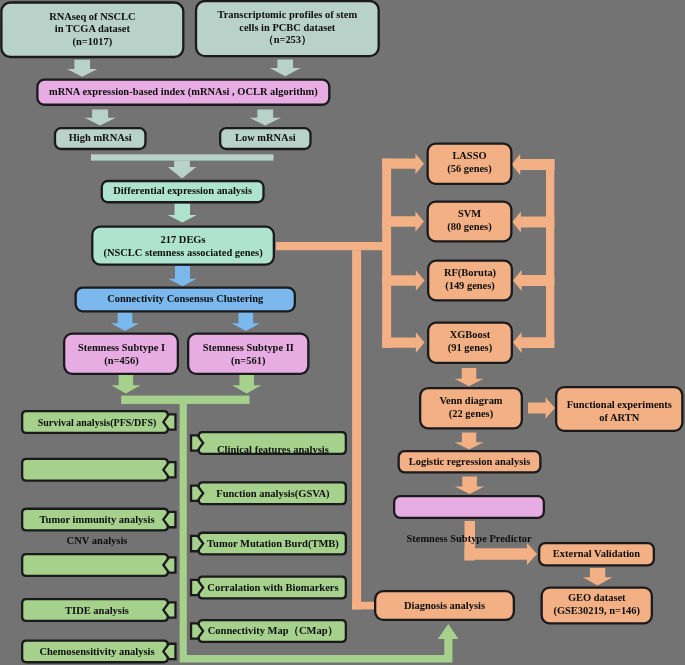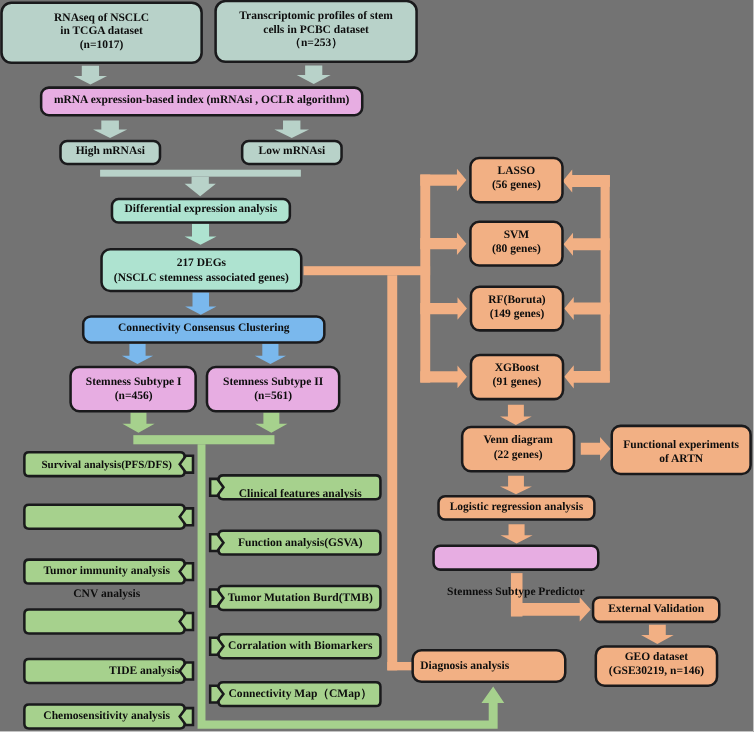--- a/index.html
+++ b/index.html
@@ -145,25 +145,25 @@
 (91 genes)</div>
       <div class="lbl" style="left: 419px; top: 385.7px; width: 104px; height: 42.5px; font-size: 10.45px; line-height: 13.2px;">Venn diagram
 (22 genes)</div>
       <div class="lbl" style="left: 555px; top: 386px; width: 128.5px; height: 50px; font-size: 10.45px; line-height: 13.2px;">Functional experiments
 of ARTN</div>
       <div class="lbl" style="left: 397.5px; top: 450px; width: 144px; height: 23.5px; font-size: 10.45px; line-height: 14px;">Logistic regression analysis</div>
       <div class="lbl" style="left: 393px; top: 495px; width: 152px; height: 24px; font-size: 10.45px; line-height: 14px; margin-top: 32px;">Stemness Subtype Predictor</div>
       <div class="lbl" style="left: 538px; top: 542px; width: 117px; height: 24.5px; font-size: 10.45px; line-height: 14px;">External Validation</div>
       <div class="lbl" style="left: 540.5px; top: 585.2px; width: 112.5px; height: 38px; font-size: 10.45px; line-height: 13.2px;">GEO dataset
 (GSE30219, n=146)</div>
-      <div class="lbl" style="left: 352px; top: 590px; width: 141px; height: 31px; font-size: 10.45px; line-height: 14px; border-radius: 13px;">Diagnosis analysis</div>
+      <div class="lbl" style="left: 374px; top: 590px; width: 141px; height: 31px; font-size: 10.45px; line-height: 14px; border-radius: 13px;">Diagnosis analysis</div>
       <div class="lbl" style="left: 23px; top: 410px; width: 148px; height: 24px; font-size: 10px;">Survival analysis(PFS/DFS)</div>
       <div class="lbl" style="left: 23px; top: 507.6px; width: 148px; height: 24px; font-size: 10.5px;">Tumor immunity analysis</div>
       <div class="lbl" style="left: 23px; top: 528px; width: 148px; height: 24px; font-size: 10.5px;">CNV analysis</div>
-      <div class="lbl" style="left: 23px; top: 598px; width: 148px; height: 24px; font-size: 10.5px; padding-left: 34px;">TIDE analysis</div>
+      <div class="lbl" style="left: 23px; top: 598px; width: 148px; height: 24px; font-size: 10.5px;">TIDE analysis</div>
       <div class="lbl" style="left: 23px; top: 639.4px; width: 148px; height: 24px; font-size: 10.5px;">Chemosensitivity analysis</div>
       <div class="lbl" style="left: 198.2px; top: 431px; width: 149.5px; height: 36px; font-size: 10.5px;">Clinical features analysis</div>
       <div class="lbl" style="left: 198.2px; top: 481.3px; width: 149.5px; height: 24px; font-size: 10.5px;">Function analysis(GSVA)</div>
       <div class="lbl" style="left: 198.2px; top: 531.6px; width: 149.5px; height: 24px; font-size: 10.5px;">Tumor Mutation Burd(TMB)</div>
       <div class="lbl" style="left: 198.2px; top: 575.5px; width: 149.5px; height: 24px; font-size: 10.5px;">Corralation with Biomarkers</div>
       <div class="lbl" style="left: 198.2px; top: 619px; width: 149.5px; height: 24px; font-size: 10.5px;">Connectivity Map（CMap）</div>
     </div>
 </div>
 
 </body></html>

